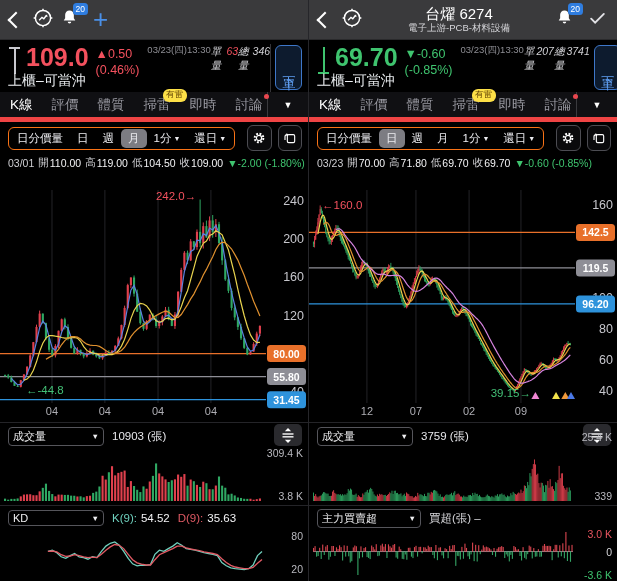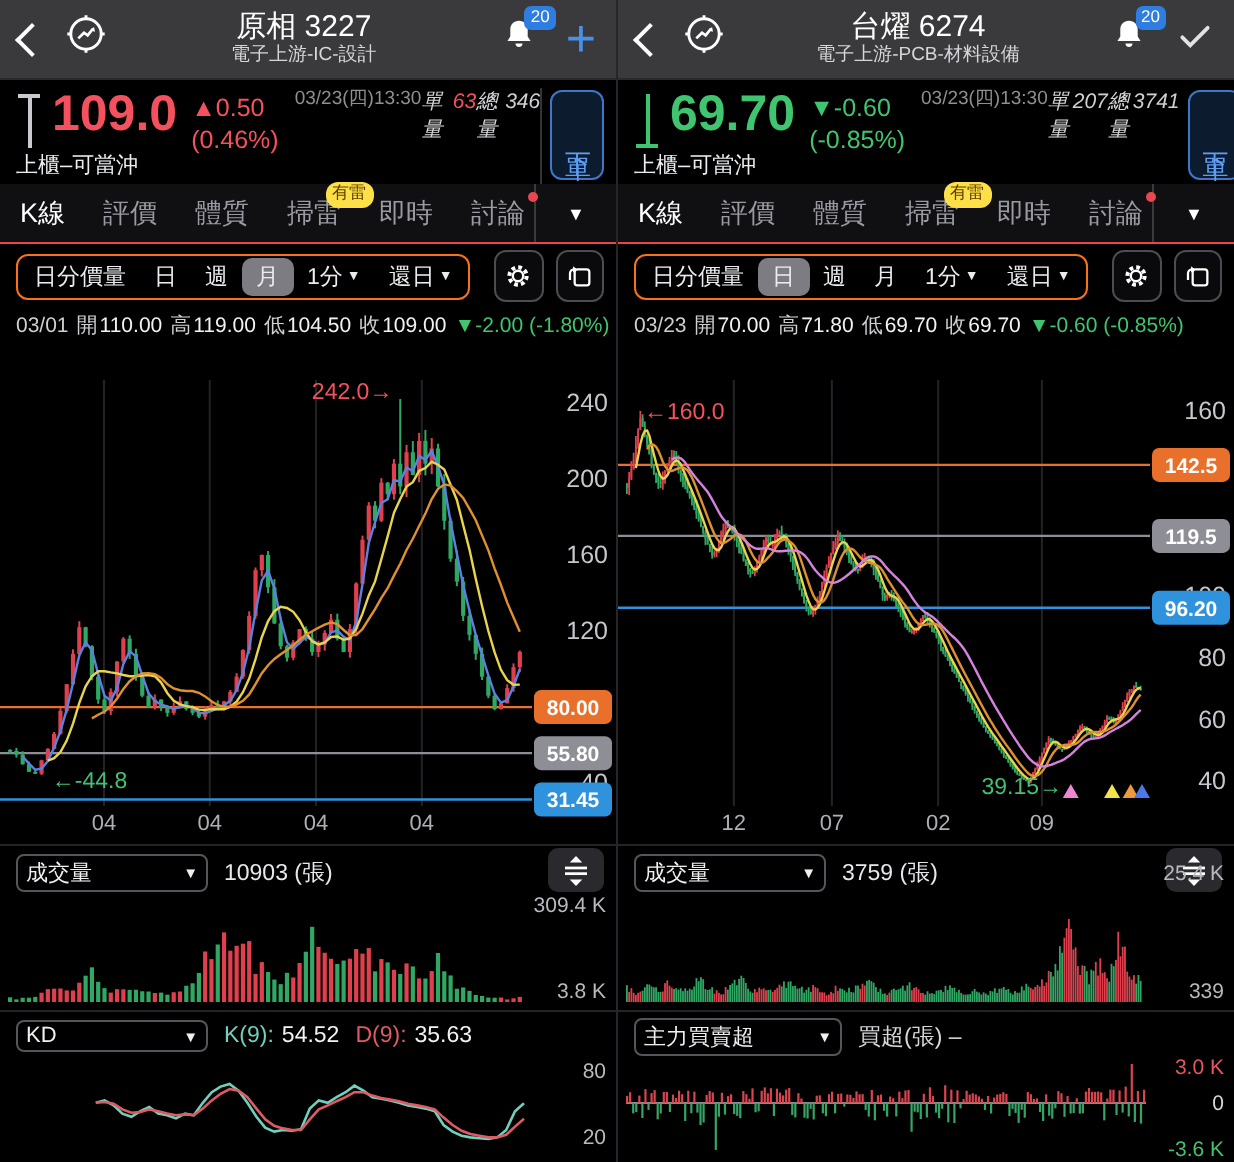--- a/index.html
+++ b/index.html
@@ -30,27 +30,27 @@
   .tmark.bottom{color:#3fc46f}.tmark.bottom::before{bottom:0}.tmark.bottom::after{bottom:2px;top:0}
   .q-price{font-size:25px;font-weight:bold;margin:0 0 0 5px;line-height:1.1;}
   .q-chg{display:flex;flex-direction:column;font-size:12.5px;line-height:1.3;margin:2px 0 0 7px;}
   .q-stats{display:flex;flex-direction:row;margin:0 0 0 8px;font-size:10.5px;line-height:1.35;}
   .q-dt{color:#8e8e94;font-size:9.5px;}
   .q-row{display:flex;gap:2px;font-style:italic;}
   .q-lab{color:#d6d6da;}
   .q-spacer{flex:1;}
   .q-vline{width:1px;align-self:stretch;background:#343438;}
   .red{color:#f4515e}.green{color:#3fc46f}.dimval{color:#d0d0d4}
-  .market{position:absolute;left:8px;bottom:2px;font-size:11px;color:#eceff2;margin-top:28px;}
+  .market{position:absolute;left:8px;bottom:2px;font-size:14px;color:#eceff2;margin-top:28px;}
   .orderbtn{writing-mode:vertical-lr;text-orientation:upright;display:flex;align-items:center;justify-content:center;
             width:25px;height:43px;margin:1px 2px 0 4px;border:1.5px solid #3e77c9;border-radius:6px;
             color:#5f9ef2;font-size:13px;background:#0d1b2e;letter-spacing:2px;flex:0 0 auto;}
 
   
-  .tabs{height:30px;background:#101013;display:flex;align-items:center;border-bottom:1px solid #ef4444;box-sizing:border-box;}
+  .tabs{height:30px;background:#101013;display:flex;align-items:center;border-bottom:5px solid #ef4444;box-sizing:border-box;}
   .tabs-scroll{flex:1;display:flex;align-items:center;gap:19px;padding-left:10px;}
   .tab{font-size:13.5px;color:#9a9aa2;position:relative;white-space:nowrap;}
   .tab.active{color:#fff;}
   .tab-badge{position:absolute;top:-7px;right:-16px;background:#fde047;color:#5c3c00;font-size:8.5px;padding:0.5px 3.5px;border-radius:6px;white-space:nowrap;}
   .tab-dot{position:absolute;top:-2px;right:-6px;width:5px;height:5px;border-radius:50%;background:#e8474f;}
   .tabs-more{width:40px;align-self:stretch;border-left:1px solid #3a3a3e;display:flex;align-items:center;justify-content:center;color:#fff;font-size:9px;}
   .caret-glyph::before{content:"▼";}
 
   
   .toolbar{height:32px;display:flex;align-items:center;padding:0 6px 0 8px;gap:6px;background:#000;box-sizing:border-box;}
@@ -92,24 +92,20 @@
   <div class="topbar">
     <span class="chev"></span>
     <span>
       <svg width="22" height="22" viewBox="0 0 24 24">
           <circle cx="12" cy="12" r="8.3" fill="none" stroke="#fff" stroke-width="1.6"></circle>
           <path d="M12 1.8v2.4M12 19.8v2.4M1.8 12h2.4M19.8 12h2.4" stroke="#fff" stroke-width="1.6"></path>
           <path d="M7.8 14.4l3.1-3.1 2 1.5 3-3.8" fill="none" stroke="#fff" stroke-width="1.5"></path>
           <path d="M16.4 8.2l.5 2.6-2.5-.7z" fill="#fff"></path>
         </svg>
     </span>
-    <div class="tb-center">
-      <div class="tb-title">原相 3227</div>
-      <div class="tb-sub">電子上游-IC-設計</div>
-    </div>
     <span class="bellwrap">
       <svg width="19" height="19" viewBox="0 0 24 24">
           <path d="M12 3c-3.3 0-5.5 2.4-5.5 5.5V13l-1.8 2.8h14.6L17.5 13V8.5C17.5 5.4 15.3 3 12 3z" fill="#fff"></path>
           <path d="M9.8 17.3a2.2 2.2 0 004.4 0z" fill="#fff"></path>
         </svg>
       <span class="bellbadge">20</span>
     </span>
     <span class="plus"></span>
   </div>
 

